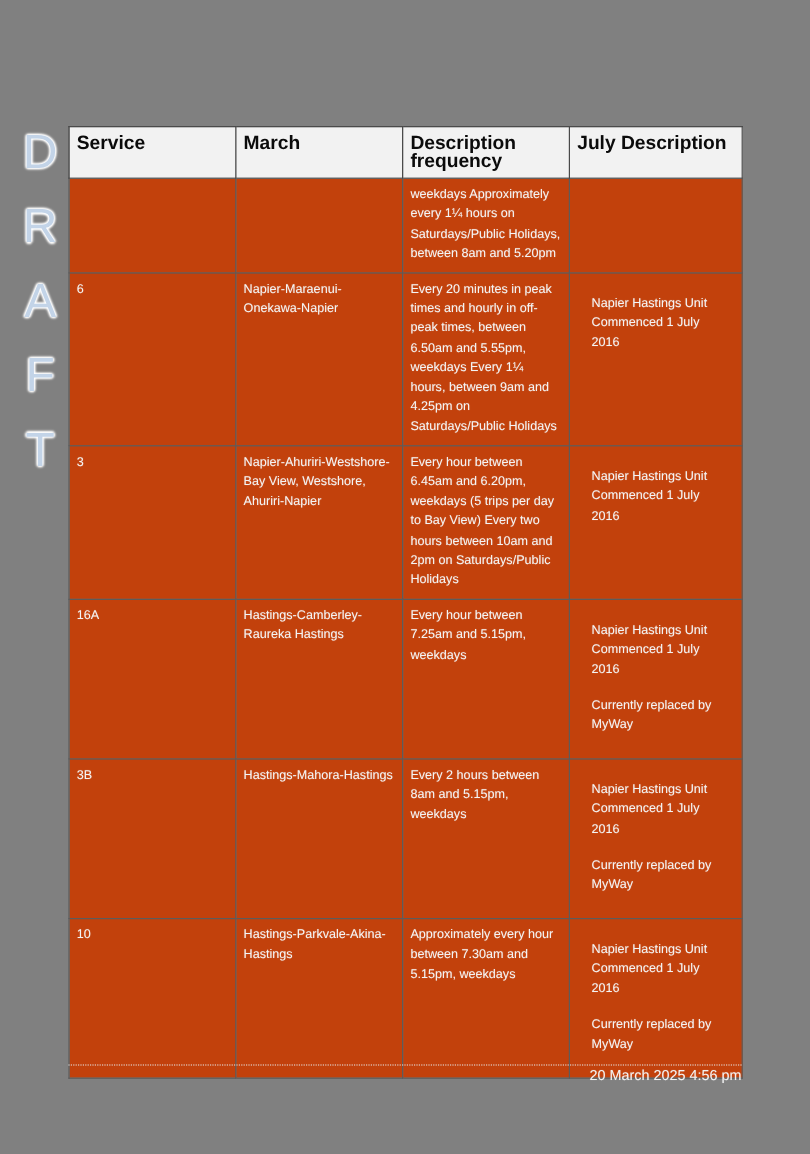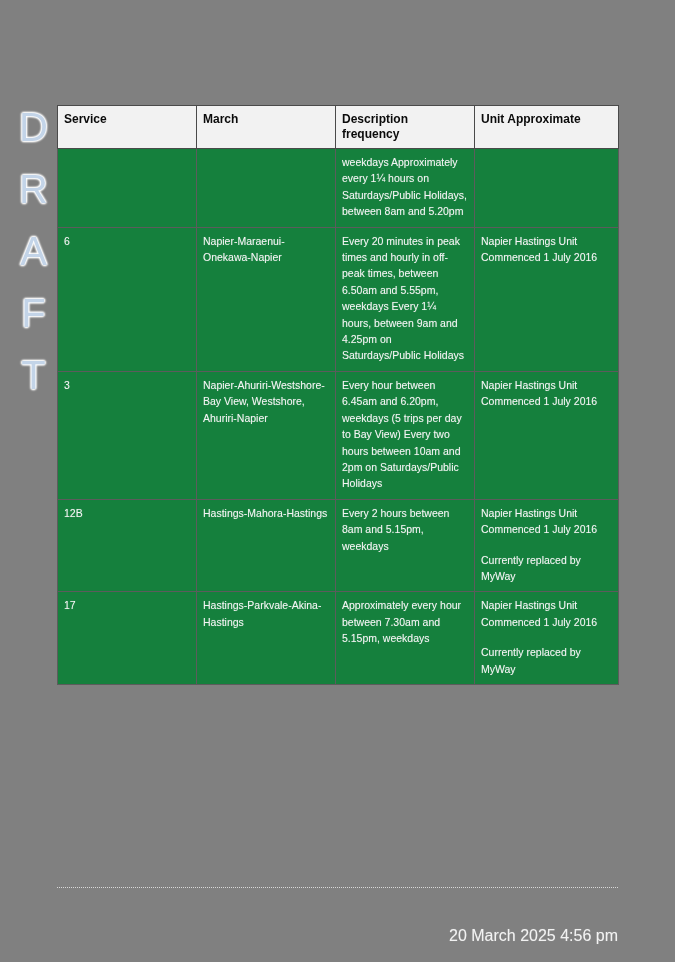--- a/index.html
+++ b/index.html
@@ -67,65 +67,65 @@
 
   #doc-table th, #doc-table td {
     border: 1px solid #3d3d3d;
     vertical-align: top;
     padding: 5px 6px 7px 6px;
   }
 
   #doc-table thead th {
     background: #f2f2f2;
     color: #0b0b0b;
-    font-size: 12px;
+    font-size: 16px;
     font-weight: bold;
     line-height: 15px;
     text-align: left;
     height: 19px;
     padding-top: 6px;
     padding-bottom: 6px;
     border-color: #4a4a4a;
   }
 
   #doc-table tbody td {
-    background: #15803d;
+    background: #c2410c;
     color: #f4f4f4;
     font-size: 10.5px;
     line-height: 16.4px;
     font-weight: 400;
     border-color: #5c5c5c;
     text-shadow: 0 0 1px rgba(255,255,255,0.35);
   }
   #doc-table tbody tr td:first-child {
     font-size: 10.5px;
   }
   #doc-table tbody td p {
-    margin: 0;
+    margin: 12px;
   }
   #doc-table tbody td p + p {
     margin-top: 14px;
   }
 
   
   #footer-rule {
     position: absolute;
     left: 57px;
     top: 887px;
     width: 561px;
     height: 0;
     border-top: 1px dotted #e8e8e8;
     opacity: 0.85;
     z-index: 2;
   }
   #footer-date {
     position: absolute;
     right: 57px;
-    top: 929px;
-    font-size: 16px;
+    top: 889px;
+    font-size: 12px;
     line-height: 14px;
     color: #f2f2f2;
     text-shadow: 0 0 1px rgba(255,255,255,0.3);
     z-index: 2;
     white-space: nowrap;
   }
 </style>
 </head>
 <body>
 
@@ -144,21 +144,21 @@
       <col class="c-service">
       <col class="c-route">
       <col class="c-freq">
       <col class="c-unit">
     </colgroup>
     <thead>
       <tr>
         <th>Service</th>
         <th>March</th>
         <th>Description frequency</th>
-        <th>Unit Approximate</th>
+        <th>July Description</th>
       </tr>
     </thead>
     <tbody id="table-body">
         <tr>
           <td></td>
           <td></td>
           <td>weekdays Approximately every 1¼ hours on Saturdays/Public Holidays, between 8am and 5.20pm</td>
           <td></td>
         </tr>
         <tr>
@@ -171,30 +171,39 @@
         </tr>
         <tr>
           <td>3</td>
           <td>Napier-Ahuriri-Westshore-Bay View, Westshore, Ahuriri-Napier</td>
           <td>Every hour between 6.45am and 6.20pm, weekdays (5 trips per day to Bay View) Every two hours between 10am and 2pm on Saturdays/Public Holidays</td>
           <td>
             <p>Napier Hastings Unit Commenced 1 July 2016</p>
           </td>
         </tr>
         <tr>
-          <td>12B</td>
+          <td>16A</td>
+          <td>Hastings-Camberley-Raureka Hastings</td>
+          <td>Every hour between 7.25am and 5.15pm, weekdays</td>
+          <td>
+            <p>Napier Hastings Unit Commenced 1 July 2016</p>
+            <p>Currently replaced by MyWay</p>
+          </td>
+        </tr>
+        <tr>
+          <td>3B</td>
           <td>Hastings-Mahora-Hastings</td>
           <td>Every 2 hours between 8am and 5.15pm, weekdays</td>
           <td>
             <p>Napier Hastings Unit Commenced 1 July 2016</p>
             <p>Currently replaced by MyWay</p>
           </td>
         </tr>
         <tr>
-          <td>17</td>
+          <td>10</td>
           <td>Hastings-Parkvale-Akina-Hastings</td>
           <td>Approximately every hour between 7.30am and 5.15pm, weekdays</td>
           <td>
             <p>Napier Hastings Unit Commenced 1 July 2016</p>
             <p>Currently replaced by MyWay</p>
           </td>
         </tr>
       </tbody>
   </table>
 

